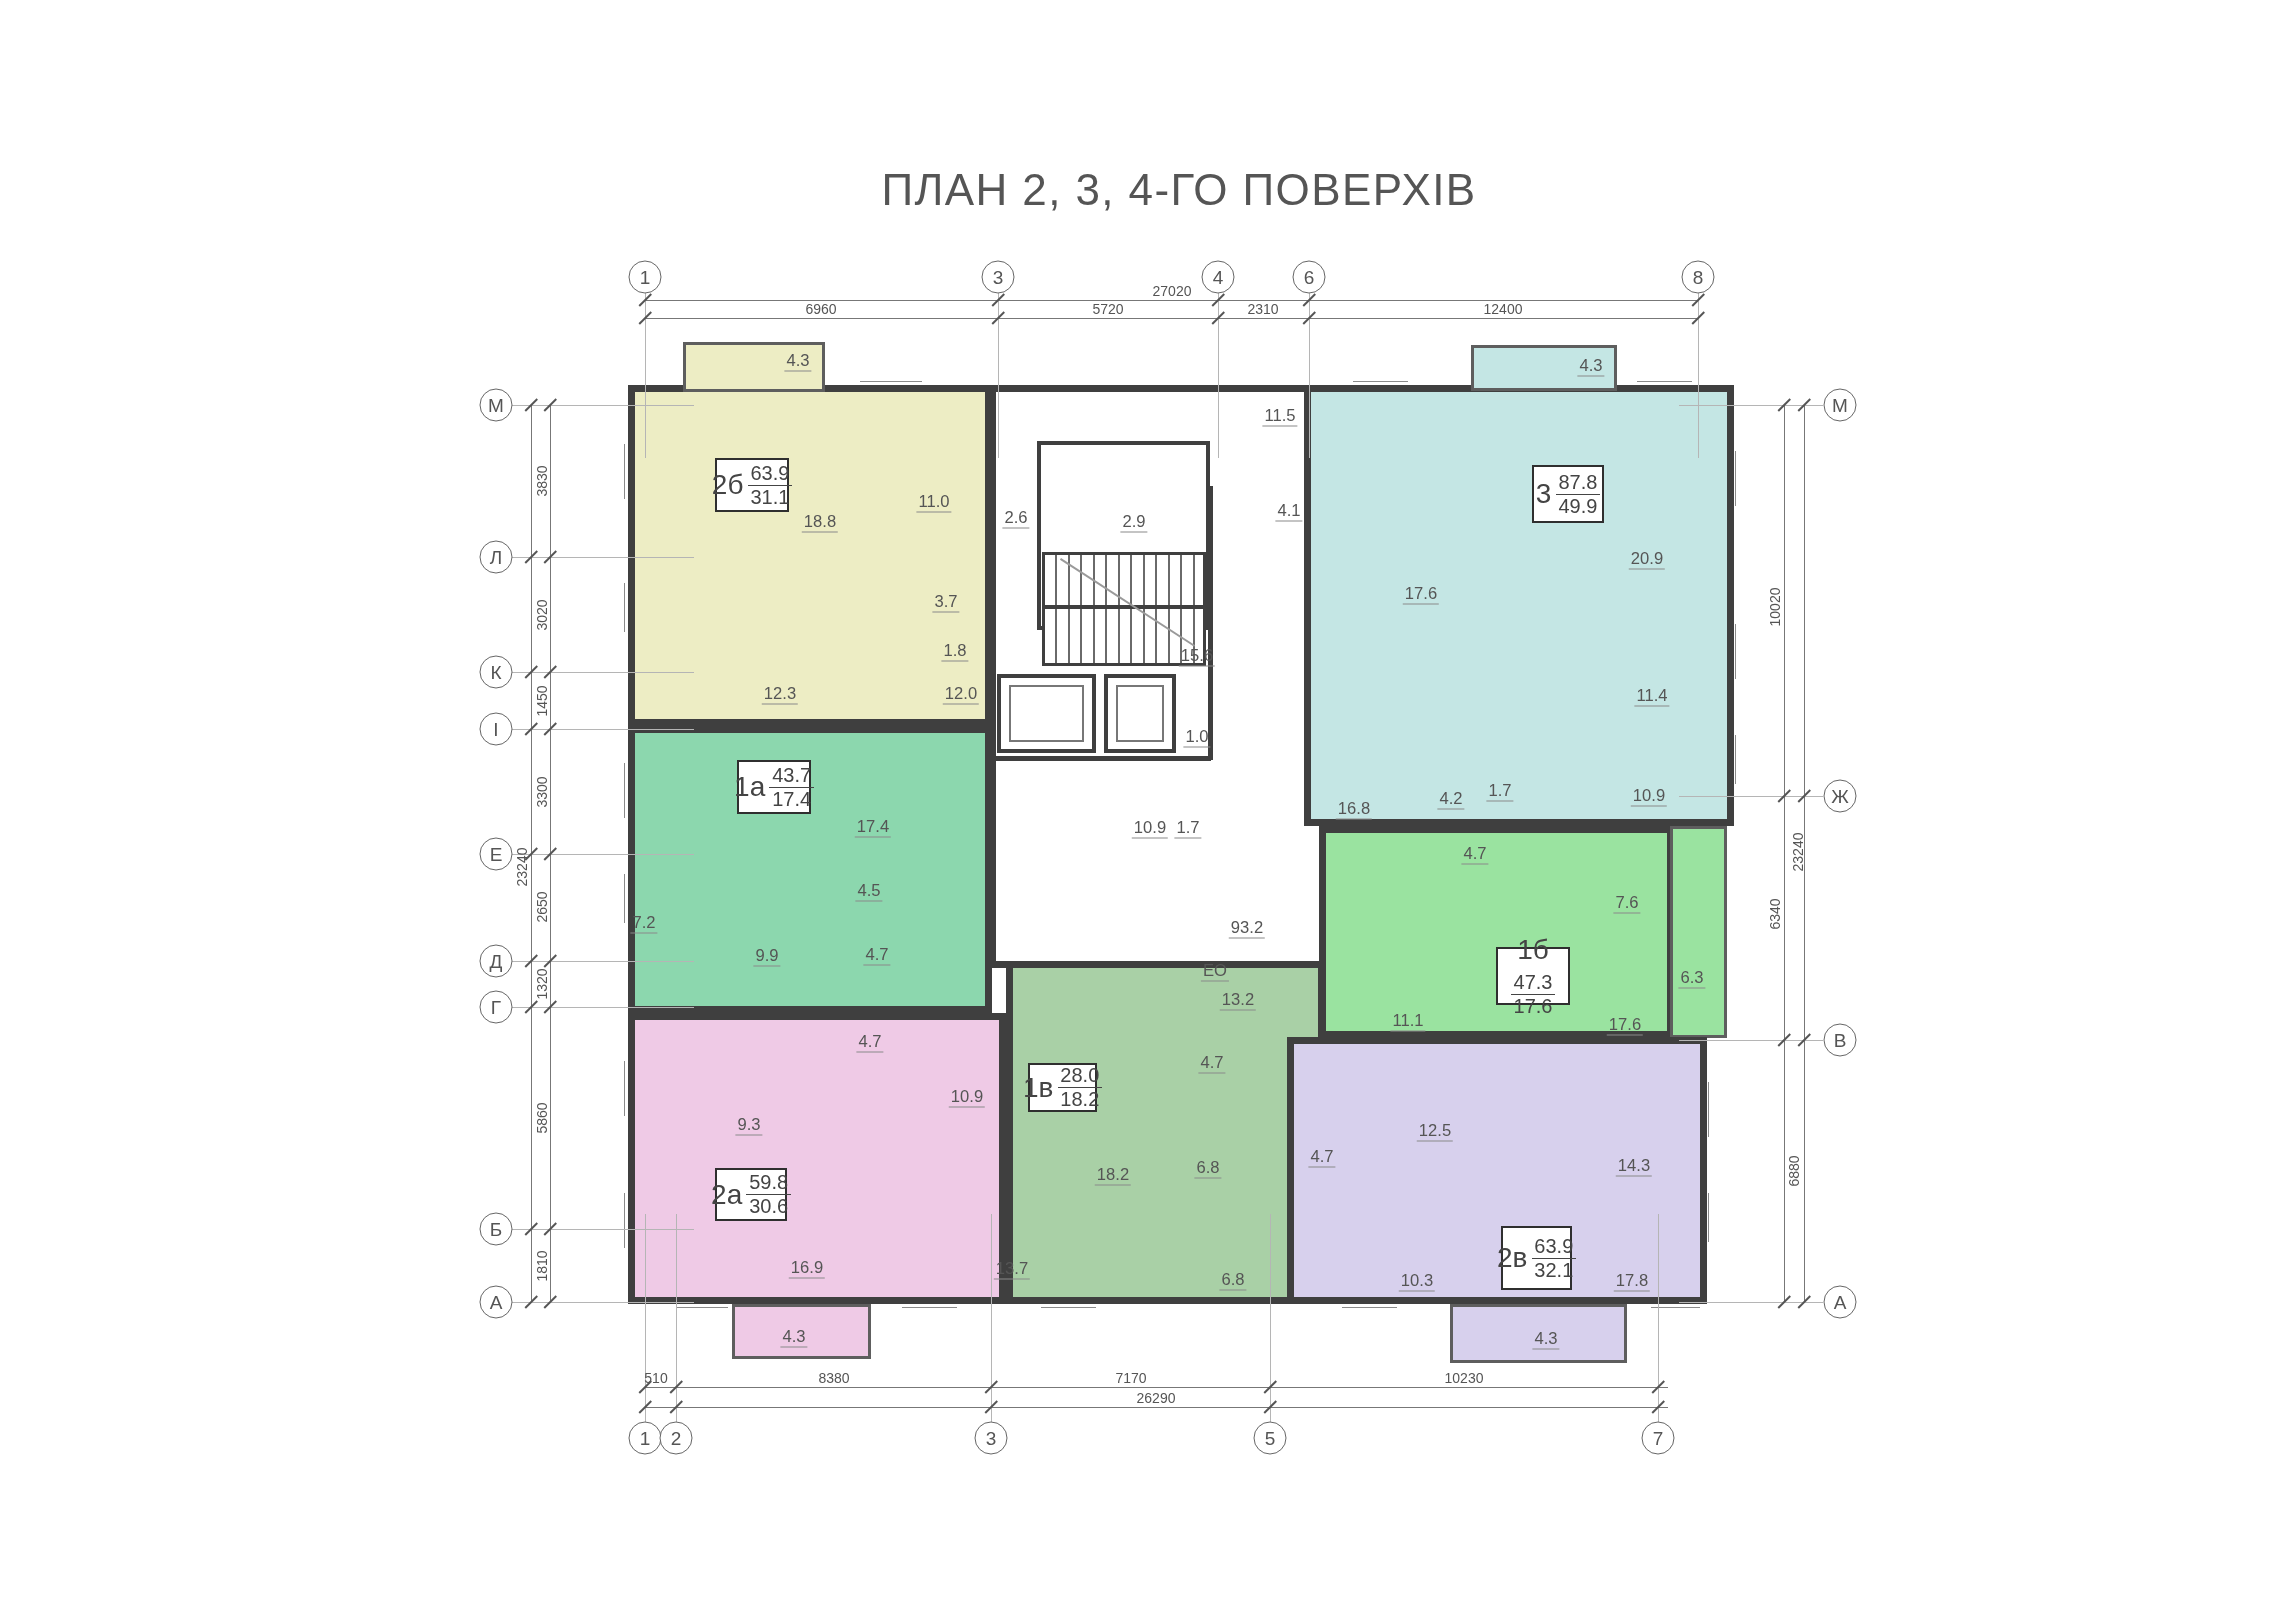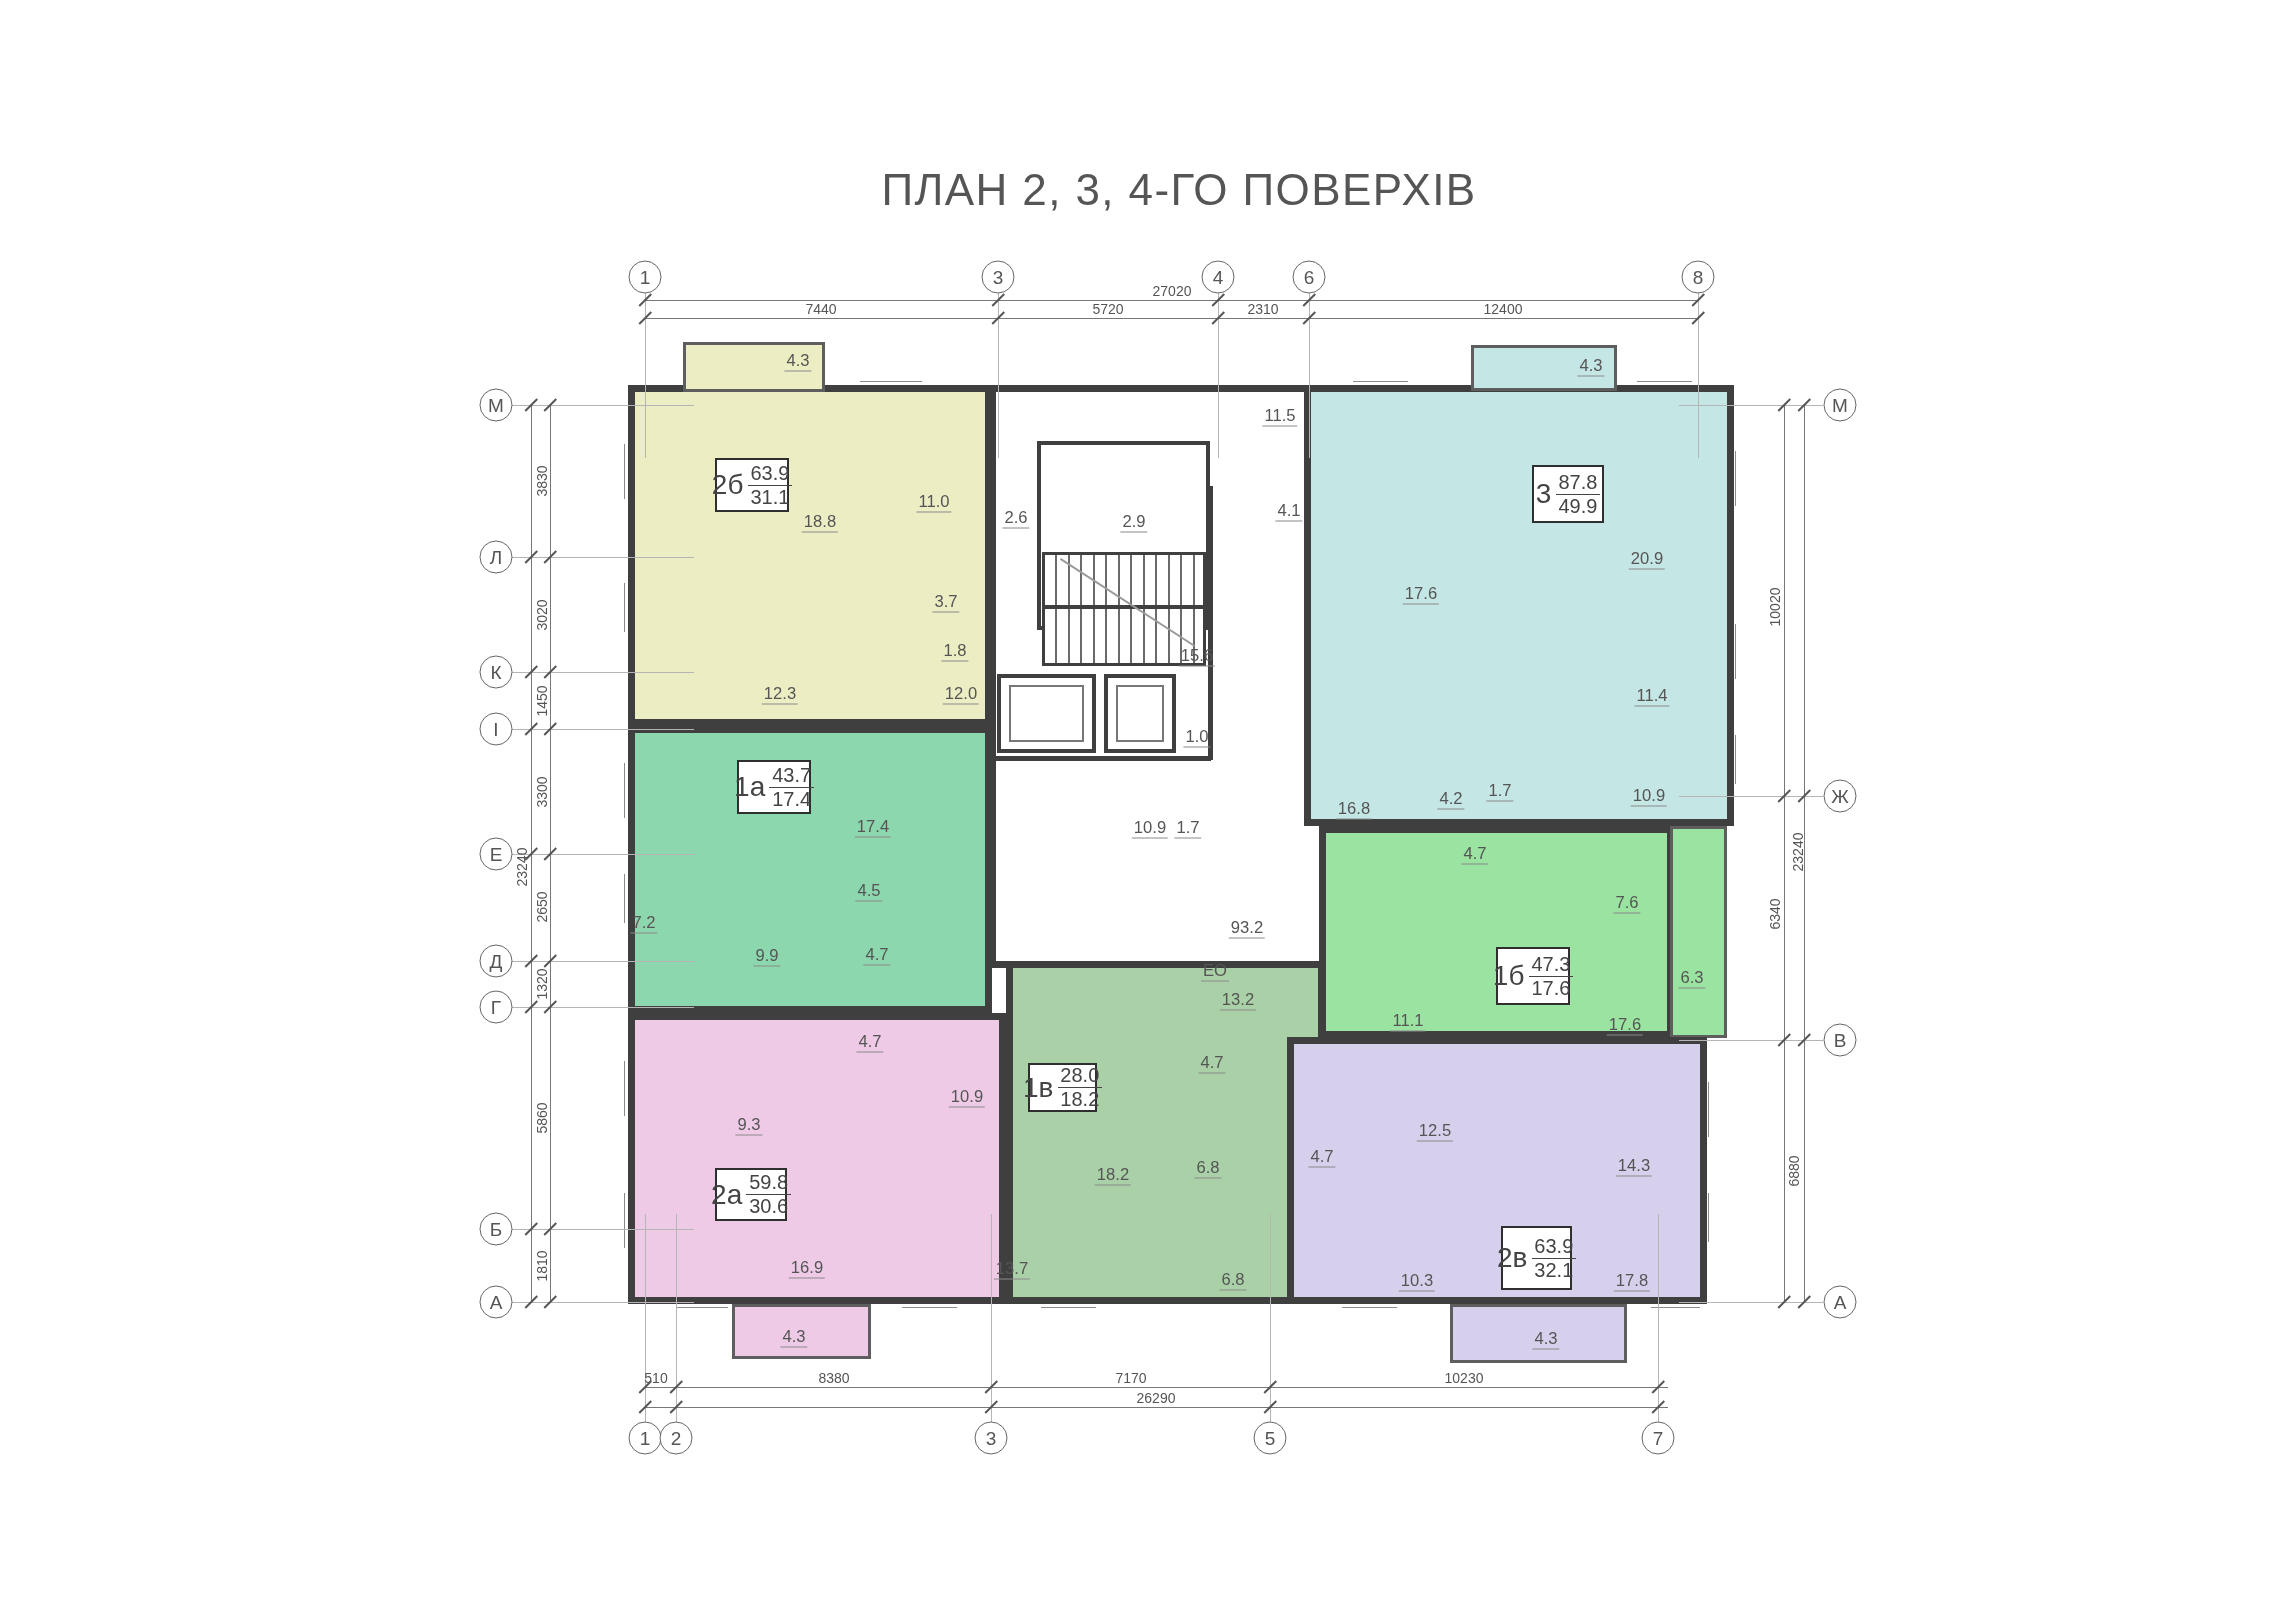--- a/index.html
+++ b/index.html
@@ -244,21 +244,21 @@
       </span>
     </div>
     <div class="rlabel" style="left: 873px; top: 827px; z-index: 3;">17.4</div>
     <div class="rlabel" style="left: 869px; top: 891px; z-index: 3;">4.5</div>
     <div class="rlabel" style="left: 644px; top: 923px; z-index: 3;">7.2</div>
     <div class="rlabel" style="left: 767px; top: 956px; z-index: 3;">9.9</div>
     <div class="rlabel" style="left: 877px; top: 955px; z-index: 3;">4.7</div>
     <div class="apt" style="left: 1319px; top: 826px; width: 355px; height: 212px; background: rgb(154, 227, 160); z-index: 0;"></div>
     <div class="balcony" style="left: 1670px; top: 826px; width: 57px; height: 212px; background: rgb(154, 227, 160); z-index: 0;"></div>
     <div class="rlabel" style="left: 1692px; top: 978px; z-index: 3;">6.3</div>
-    <div class="aptlabel" style="left: 1496px; top: 947px; width: 74px; height: 58px; z-index: 3;">
+    <div class="aptlabel" style="left: 1496px; top: 947px; width: 74px; height: 58px; z-index: 3; flex-direction: column;">
       <span class="aname">1б</span>
       <span class="frac">
         <span class="ftop">47.3</span>
         <span>17.6</span>
       </span>
     </div>
     <div class="rlabel" style="left: 1475px; top: 854px; z-index: 3;">4.7</div>
     <div class="rlabel" style="left: 1627px; top: 903px; z-index: 3;">7.6</div>
     <div class="rlabel" style="left: 1408px; top: 1021px; z-index: 3;">11.1</div>
     <div class="rlabel" style="left: 1625px; top: 1025px; z-index: 3;">17.6</div>
@@ -401,21 +401,21 @@
     <div class="tick" style="left: 1804px; top: 796px;"></div>
     <div class="axcirc" style="left: 1840px; top: 1040px;">В</div>
     <div class="stub" style="left: 1679px; top: 1040px; width: 144px; height: 1px;"></div>
     <div class="tick" style="left: 1784px; top: 1040px;"></div>
     <div class="tick" style="left: 1804px; top: 1040px;"></div>
     <div class="axcirc" style="left: 1840px; top: 1302px;">А</div>
     <div class="stub" style="left: 1679px; top: 1302px; width: 144px; height: 1px;"></div>
     <div class="tick" style="left: 1784px; top: 1302px;"></div>
     <div class="tick" style="left: 1804px; top: 1302px;"></div>
     <div class="dim" style="left: 1172px; top: 291px;">27020</div>
-    <div class="dim" style="left: 821px; top: 309px;">7440</div>
+    <div class="dim" style="left: 821px; top: 309px;">6960</div>
     <div class="dim" style="left: 1108px; top: 309px;">5720</div>
     <div class="dim" style="left: 1263px; top: 309px;">2310</div>
     <div class="dim" style="left: 1503px; top: 309px;">12400</div>
     <div class="dim" style="left: 656px; top: 1378px;">510</div>
     <div class="dim" style="left: 834px; top: 1378px;">8380</div>
     <div class="dim" style="left: 1131px; top: 1378px;">7170</div>
     <div class="dim" style="left: 1464px; top: 1378px;">10230</div>
     <div class="dim" style="left: 1156px; top: 1398px;">26290</div>
     <div class="dim rot" style="left: 542px; top: 481px;">3830</div>
     <div class="dim rot" style="left: 542px; top: 615px;">3020</div>

